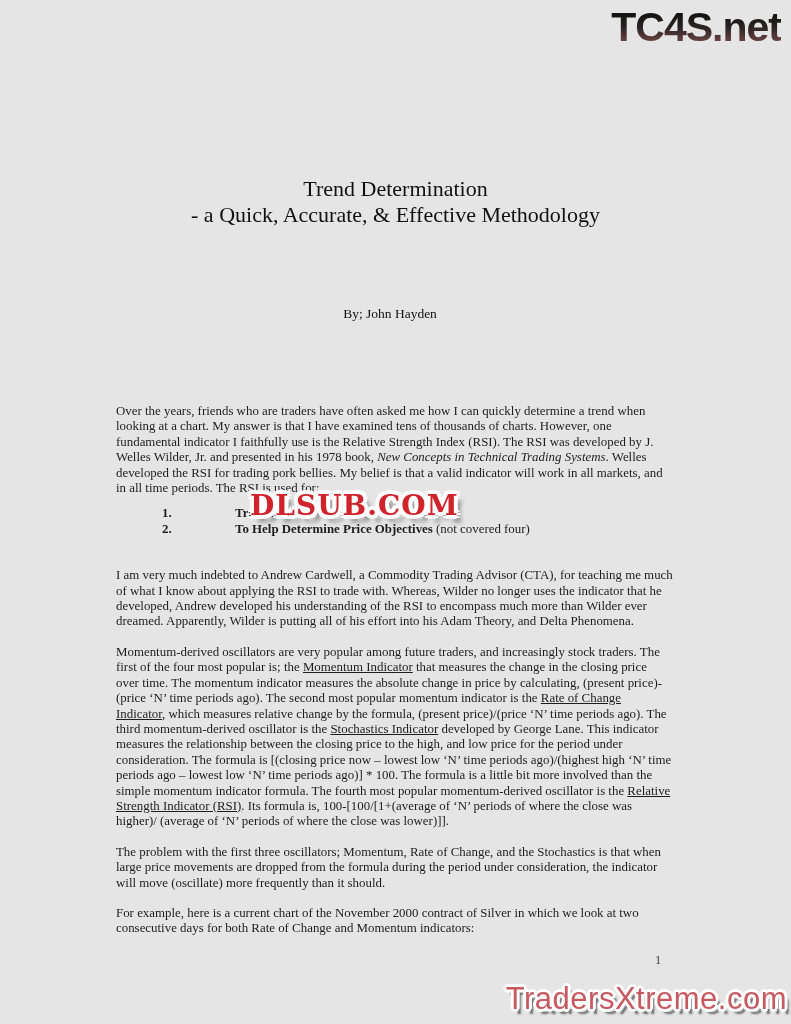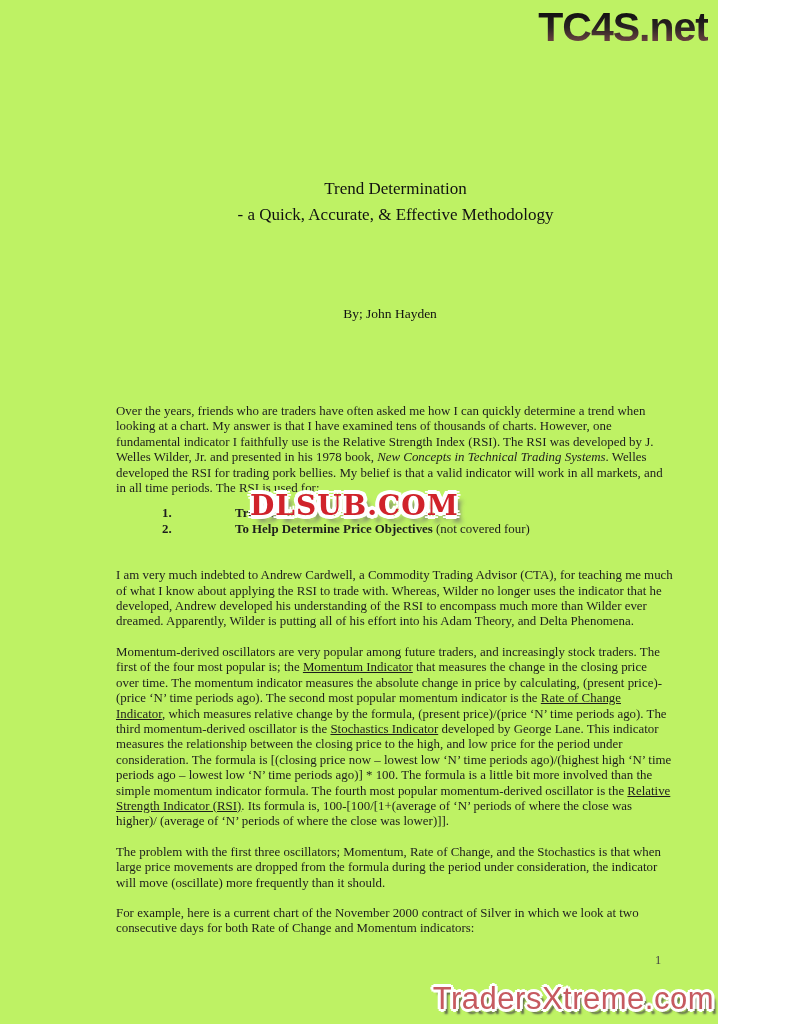--- a/index.html
+++ b/index.html
@@ -1,20 +1,20 @@
 <!DOCTYPE html>
 <html><head>
 <meta charset="utf-8">
 <style>
   html, body { margin: 0; padding: 0; background: #fff; }
   .page {
     position: relative;
-    width: 718px;
+    width: 791px;
     height: 1024px;
-    background: #bef264;
+    background: #e5e5e5;
     overflow: hidden;
     font-family: "Liberation Serif", serif;
     color: #1d1d1d;
   }
 
   
   .tc4s {
     position: absolute;
     top: 4px;
     right: 10px;
@@ -33,21 +33,21 @@
     }
   }
 
   
   .title {
     position: absolute;
     top: 176px;
     left: 0;
     width: 791px;
     text-align: center;
-    font-size: 17px;
+    font-size: 22px;
     line-height: 26px;
     color: #111;
   }
   .byline {
     position: absolute;
     top: 306px;
     left: 0;
     width: 780px;
     text-align: center;
     font-size: 13.5px;

